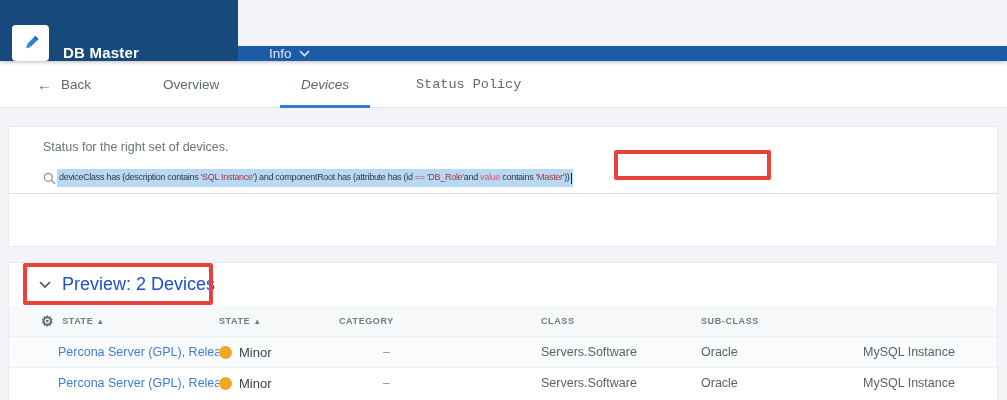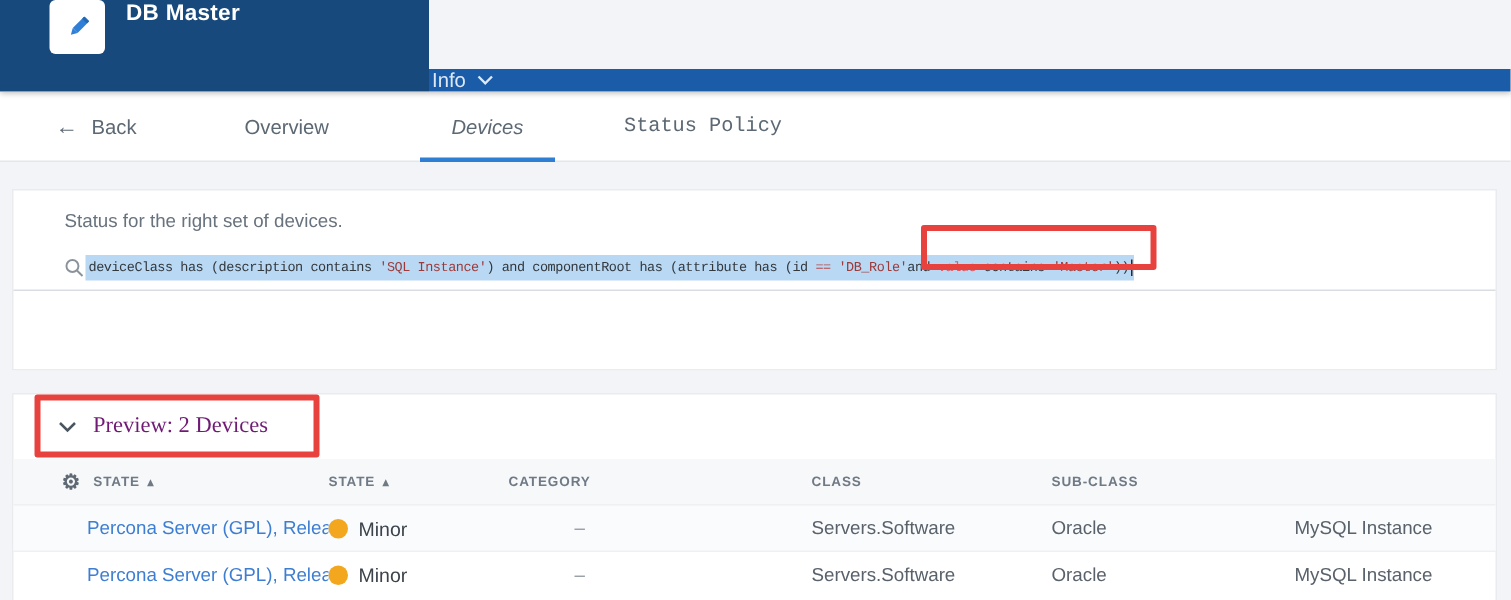--- a/index.html
+++ b/index.html
@@ -6,52 +6,52 @@
   html,body { width:1007px; height:400px; }
   body {
     font-family: "Liberation Sans", sans-serif;
     background:#f2f4f7;
     position:relative;
     overflow:hidden;
   }
 
   
   .app-header { display:flex; height:61px; box-shadow:0 1px 4px rgba(0,0,0,.28); position:relative; z-index:2; }
-  .brand { width:286px; background:#17497c; display:flex; align-items:flex-start; padding-left:33px; gap:14px; }
+  .brand { width:238px; background:#17497c; display:flex; align-items:flex-end; padding-left:12px; gap:14px; }
   .icon-tile { width:37px; height:36px; background:#ffffff; border-radius:4px; display:flex; align-items:center; justify-content:center; }
   .brand-title { color:#ffffff; font-size:15px; font-weight:bold; letter-spacing:.2px; }
-  .header-right { flex:1; background:#1a5ca8; display:flex; align-items:center; padding-left:2px;margin-top:46px; }
+  .header-right { flex:1; background:#1a5ca8; display:flex; align-items:center; padding-left:31px;margin-top:46px; }
   .info-menu { display:flex; align-items:center; gap:7px; color:#dfe8f4; font-size:13.5px; cursor:pointer; }
 
   
   .tabbar { position:relative; height:47px; background:#ffffff; border-bottom:1px solid #e3e6ea; }
   .tab { position:absolute; top:0; bottom:0; display:flex; align-items:center; gap:9px;
          color:#5c6873; font-size:13.5px; cursor:pointer; }
   .tab-back { left:37px; }
   .tab-overview { left:163px; }
   .tab-devices { left:280px; width:90px; justify-content:center;font-style:italic; }
   .tab-status-policy { left:416px;font-family:Liberation Mono, monospace; }
   .tab.active::after { content:""; position:absolute; left:0; right:0; bottom:-1px; height:3px; background:#2e7ed4; }
   .back-arrow { font-size:15px; color:#5c6873; }
 
   
   .query-panel { position:absolute; left:8px; right:9px; top:126px; height:121px;
                  background:#ffffff; border:1px solid #e9ebee; }
   .query-instruction { padding:13px 0 0 34px; font-size:12.5px; color:#68737e; }
   .query-row { margin-top:9px; height:31px; display:flex; align-items:center;
                padding-left:34px; border-bottom:1px solid #d9dde2; }
-  .query-text { font-family:Liberation Mono, monospace; font-size:9px; letter-spacing:-0.3px;
+  .query-text { font-family:Liberation Sans, sans-serif; font-size:9px; letter-spacing:-0.3px;
                 background:#b8d8f3; padding:3px 1px 3px 2px; white-space:pre; margin-left:1px; }
   .caret { display:inline-block; width:1px; height:11px; background:#2b2b2b; vertical-align:middle; margin-left:1px; }
 
   
   .preview-panel { position:absolute; left:8px; right:9px; top:262px; bottom:0;
                    background:#ffffff; border:1px solid #e9ebee; border-bottom:none; }
   .preview-header { height:43px; display:flex; align-items:center; padding-left:30px; gap:11px; cursor:pointer; }
-  .preview-title { color:#701a75; font-size:15px;font-family:Liberation Serif, serif; }
+  .preview-title { color:#1d4ed8; font-size:18px; }
 
   .grid-row { display:grid; grid-template-columns:210px 120px 202px 160px 162px 1fr; align-items:center; }
   .thead { height:30px; background:#f7f8fa; color:#6f7a85; font-size:9px; font-weight:bold; letter-spacing:.6px; }
   .th { display:flex; align-items:center; gap:5px; cursor:pointer; }
   .th-first { padding-left:32px; }
   .gear { font-size:14px; color:#5f6a74; line-height:1; margin-right:3px; cursor:pointer; }
   .sort { font-size:8px; color:#6f7a85; }
 
   .trow { height:31px; border-top:1px solid #eef0f2; font-size:12.5px; color:#59616b; }
   .trow.alt { background:#fafbfc; }

